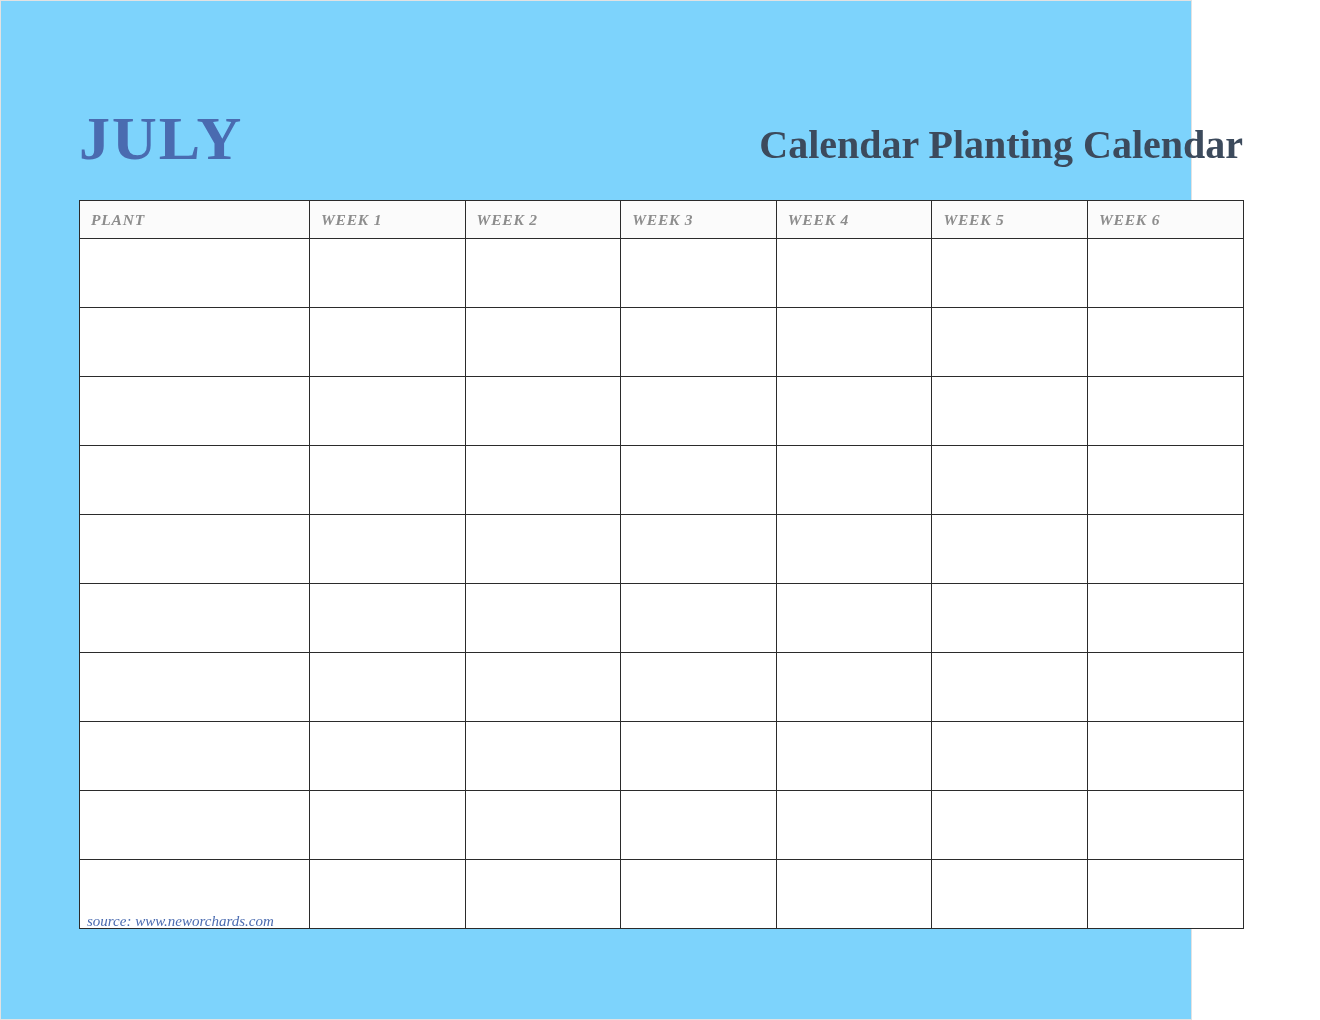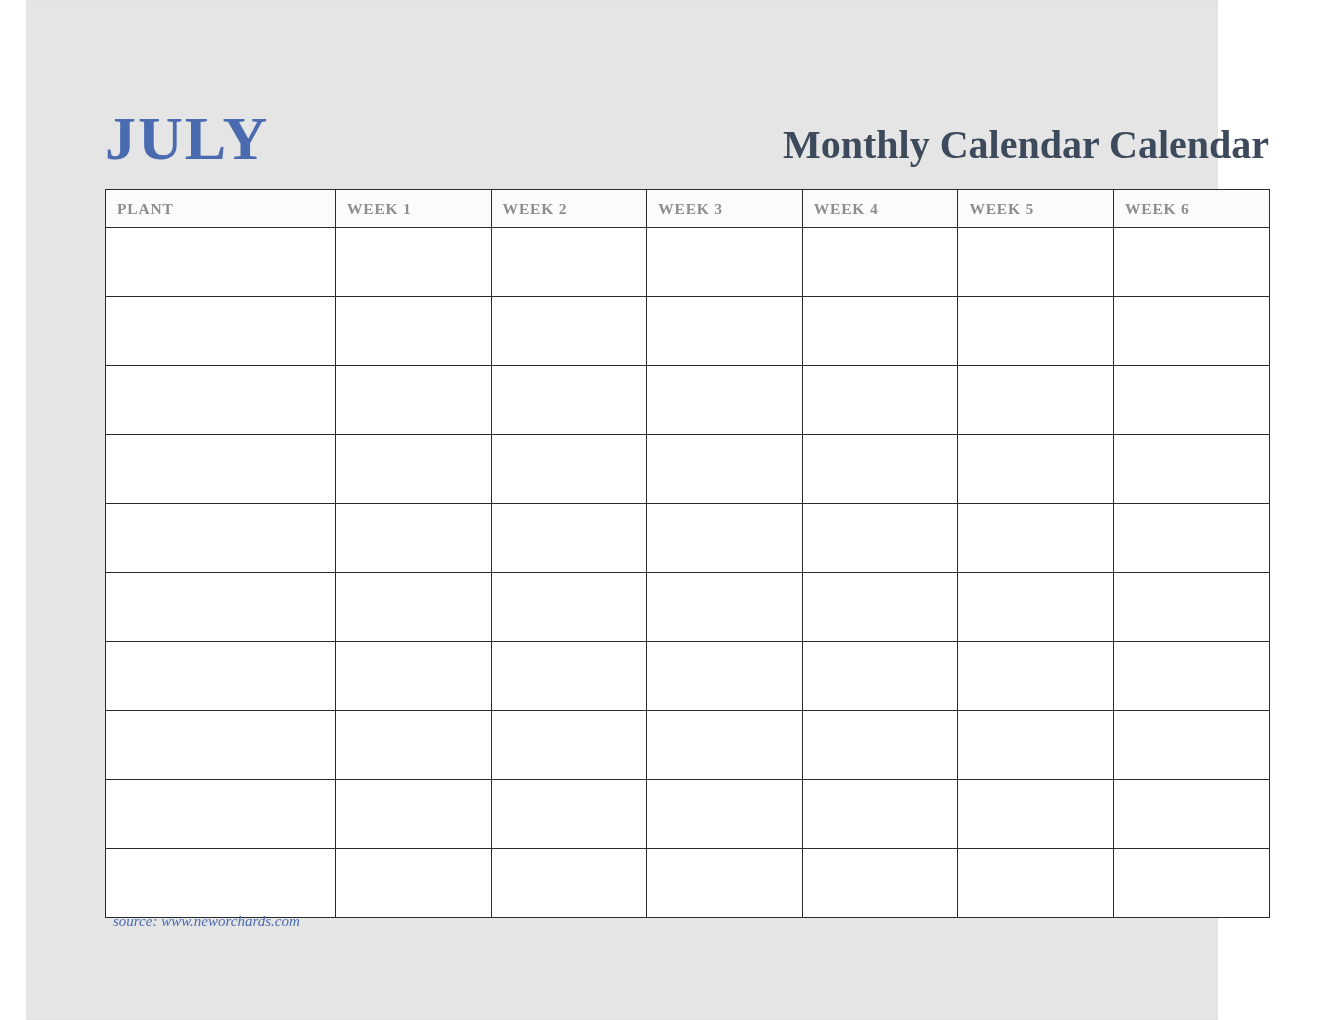--- a/index.html
+++ b/index.html
@@ -11,23 +11,22 @@
     height: 1020px;
     background: #ffffff;
     font-family: "Liberation Serif", serif;
     overflow: hidden;
   }
   .page {
     position: relative;
     width: 1192px;
     height: 1020px;
     box-sizing: border-box;
-    background: #e5e5e5;
+    background: #7dd3fc;
     border: 1px solid #e2e2e2;
-    margin-left: 26px;
   }
   .header {
     position: absolute;
     left: 78px;
     top: 78px;
     width: 1164px;
     height: 90px;
     display: flex;
     align-items: flex-end;
     justify-content: space-between;
@@ -46,22 +45,23 @@
     font-family: "Liberation Serif", serif;
     font-weight: bold;
     font-size: 40px;
     color: #3c4a5c;
     line-height: 1;
     padding-bottom: 4px;
   }
   .table-wrap {
     position: absolute;
     left: 78px;
-    top: 188px;
+    top: 199px;
     width: 1164px;
+    font-style: italic;
   }
   table.calendar {
     width: 1164px;
     border-collapse: collapse;
     table-layout: fixed;
   }
   table.calendar th,
   table.calendar td {
     border: 1px solid #2b2b2b;
     padding: 0;
@@ -96,21 +96,21 @@
     color: #4a6bb0;
   }
 </style>
 </head>
 <body>
 
 <div class="page">
 
   <div class="header">
     <div class="month-title">July</div>
-    <div class="doc-title">Monthly Calendar Calendar</div>
+    <div class="doc-title">Calendar Planting Calendar</div>
   </div>
 
   <div class="table-wrap">
     <table class="calendar">
       <colgroup>
         <col class="col-plant">
         <col class="col-week">
         <col class="col-week">
         <col class="col-week">
         <col class="col-week">

